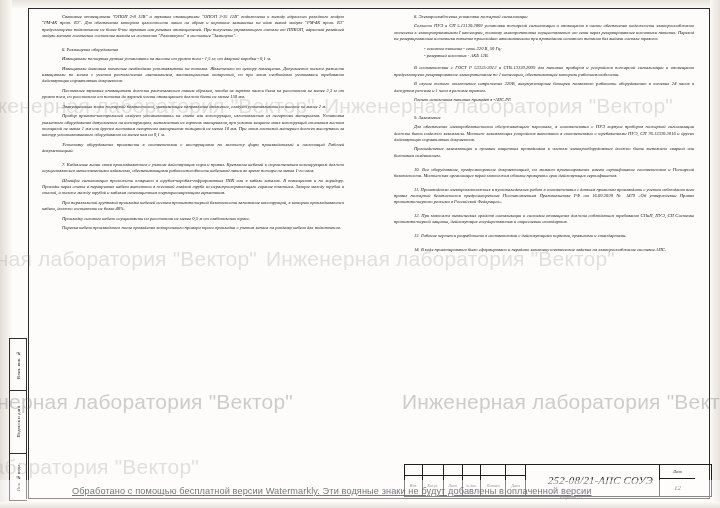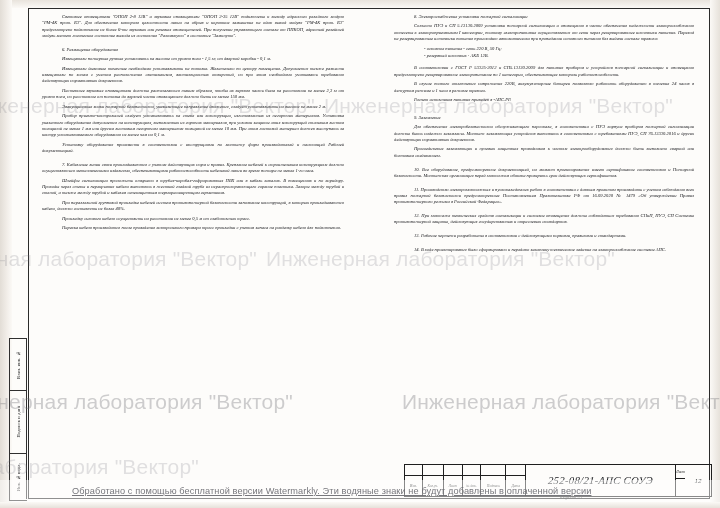--- a/index.html
+++ b/index.html
@@ -103,22 +103,22 @@
   }
   #tb-doc{
     position:absolute;left:121px;top:0;right:36px;height:100%;
     display:flex;align-items:center;justify-content:center;
   }
   #tb-doc span{
     font-size:10.5px;font-style:italic;color:#16181c;letter-spacing:.4px;
     font-family:"Liberation Serif",serif;transform:skewX(-5deg);
   }
   #tb-sheet{
-    position:absolute;right:0;top:0;width:35px;height:100%;
-    border-left:1.3px solid #1e1e1e;display:flex;flex-direction:row;
+    position:absolute;right:16px;top:0;width:35px;height:100%;
+    border-left:1.3px solid #1e1e1e;display:flex;flex-direction:column;
   }
   #tb-sheet-lbl{
     height:13px;border-bottom:1.1px solid #1e1e1e;
     display:flex;align-items:center;justify-content:center;
     font-size:3.9px;font-style:italic;color:#1b1b1b;
   }
   #tb-sheet-num{
     flex:1;display:flex;align-items:center;justify-content:center;
     font-size:7px;font-style:italic;color:#16181c;
   }

